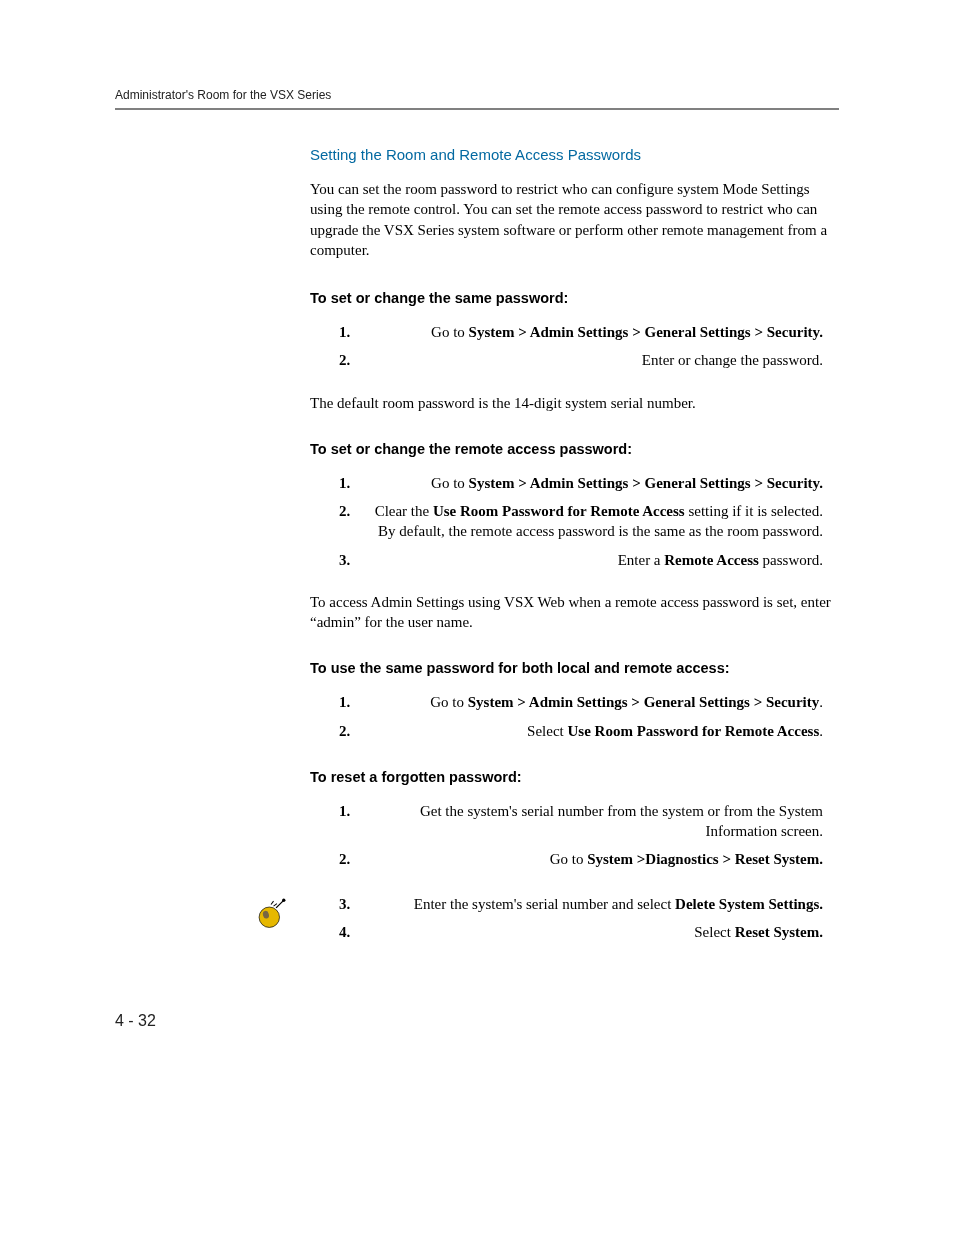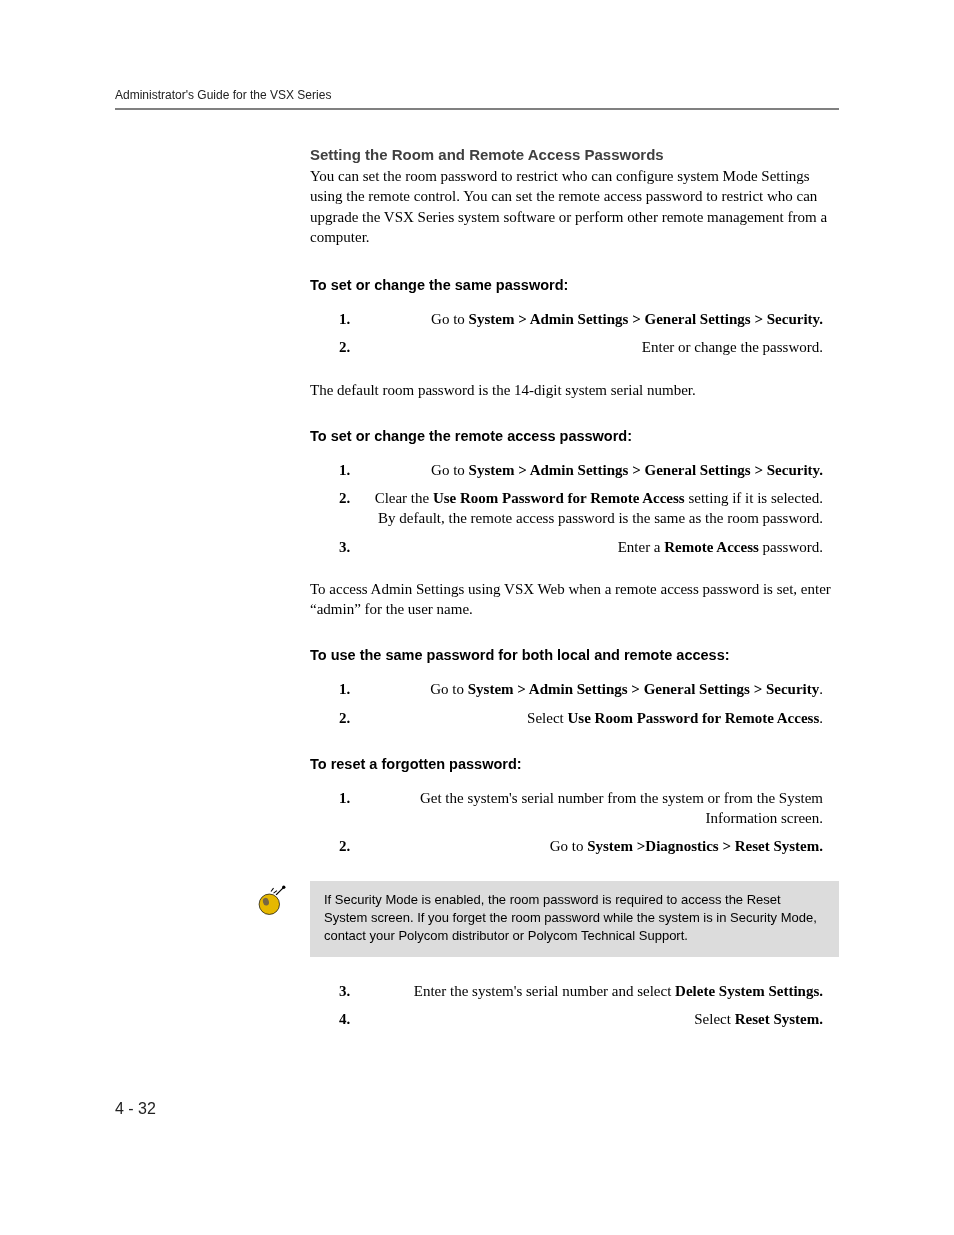--- a/index.html
+++ b/index.html
@@ -23,24 +23,24 @@
   .rule {
     border: none;
     border-top: 2px solid #808080;
     margin: 0 0 36px 0;
   }
   .content {
     margin-left: 195px; 
   }
   .section-title {
     font-family: Arial, Helvetica, sans-serif;
-    font-weight: bold;
-    color: #404040;
+    font-weight: normal;
+    color: #0369a1;
     font-size: 15px;
-    margin-bottom: 3px;
+    margin-bottom: 16px;
   }
   .body-para {
     font-size: 15px;
     line-height: 1.35;
     margin: 0 0 30px 0;
   }
   .proc-title {
     font-family: Arial, Helvetica, sans-serif;
     font-weight: bold;
     font-size: 14.5px;
@@ -92,21 +92,21 @@
     color: #222;
     margin-top: 70px;
     margin-left: 0;
   }
 </style>
 </head>
 <body>
 
 <div class="page">
 
-  <div class="running-head">Administrator's Guide for the VSX Series</div>
+  <div class="running-head">Administrator's Room for the VSX Series</div>
   <hr class="rule">
 
   <div class="content">
 
     <div class="section-title">Setting the Room and Remote Access Passwords</div>
     <p class="body-para">You can set the room password to restrict who can configure system Mode Settings using the remote control. You can set the remote access password to restrict who can upgrade the VSX Series system software or perform other remote management from a computer.</p>
 
     <div class="proc-title">To set or change the same password:</div>
     <ol class="steps">
       <li><span>Go to </span><span class="b">System &gt; Admin Settings &gt; General Settings &gt; Security.</span></li>
@@ -138,21 +138,20 @@
       <span class="note-icon">
         <svg viewBox="0 0 40 40" width="34" height="34">
           <circle cx="18" cy="25" r="12" fill="#e6b800" stroke="#000" stroke-width="0.8"></circle>
           <ellipse cx="14" cy="22" rx="3.5" ry="4.5" fill="#764" transform="rotate(-15 14 22)"></ellipse>
           <line x1="26" y1="14" x2="34" y2="6" stroke="#000" stroke-width="1.5"></line>
           <circle cx="35" cy="5" r="2" fill="#000"></circle>
           <line x1="20" y1="10" x2="23" y2="6" stroke="#000" stroke-width="1.2"></line>
           <line x1="23" y1="12" x2="27" y2="9" stroke="#000" stroke-width="1.2"></line>
         </svg>
       </span>
-      <div class="note-box">If Security Mode is enabled, the room password is required to access the Reset System screen. If you forget the room password while the system is in Security Mode, contact your Polycom distributor or Polycom Technical Support.</div>
     </div>
 
     <ol class="steps" start="3">
       <li><span>Enter the system's serial number and select </span><span class="b">Delete System Settings.</span></li>
       <li><span>Select </span><span class="b">Reset System.</span></li>
     </ol>
 
   </div>
 
   <div class="page-num">4 - 32</div>

